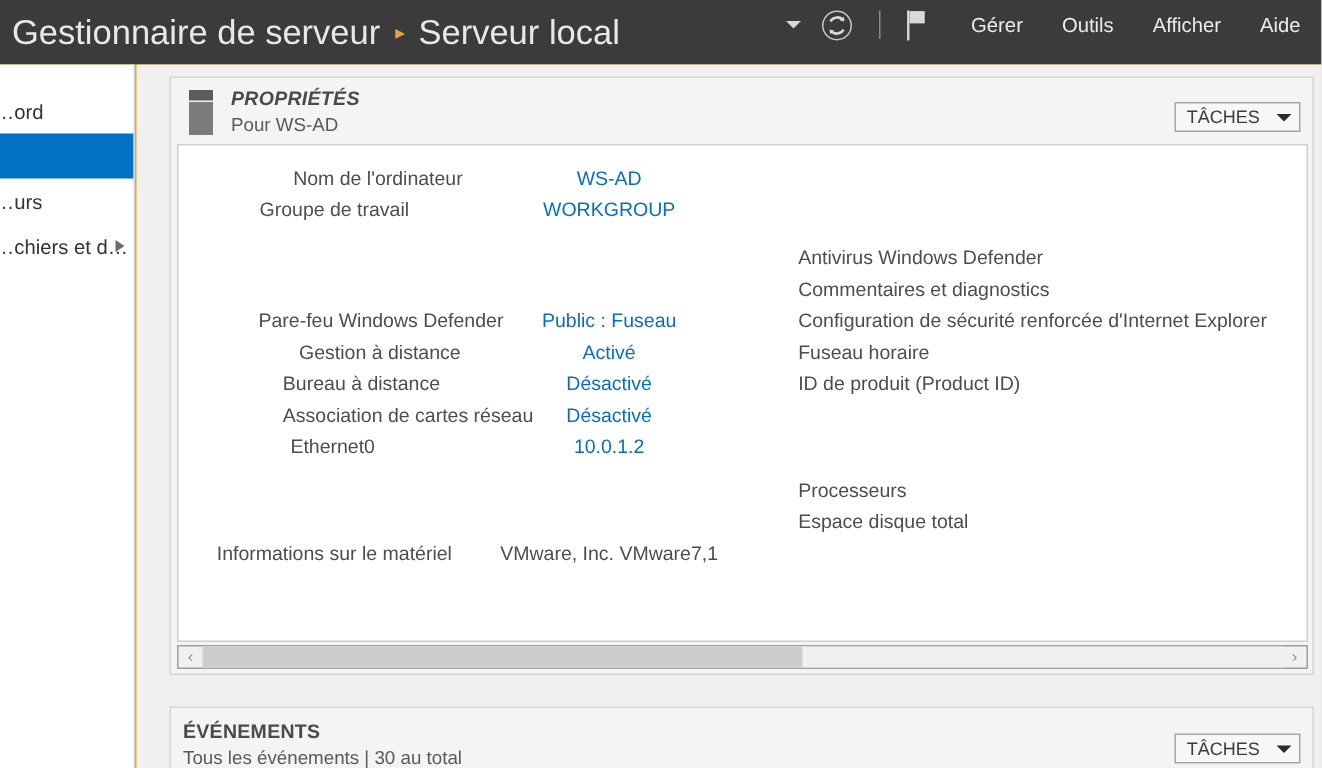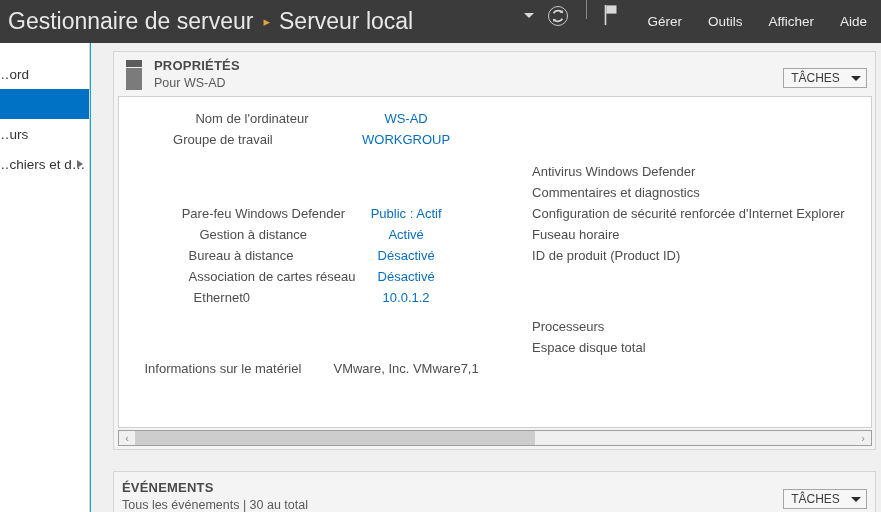--- a/index.html
+++ b/index.html
@@ -5,21 +5,21 @@
   * { box-sizing: border-box; margin: 0; padding: 0; }
   html, body {
     width: 881px; height: 512px;
     overflow: hidden;
     background: #ffffff;
     font-family: "Liberation Sans", sans-serif;
   }
   #app {
     position: relative;
     width: 881px; height: 512px;
-    background: #0ea5e9;
+    background: #eab308;
   }
 
   
   .topbar {
     position: absolute; left: 0; top: 0;
     width: 881px; height: 43px;
     background: #3b3b3b;
     display: flex; align-items: center;
   }
   .breadcrumb {
@@ -41,21 +41,21 @@
   }
   .bc-current {
     color: #e8e8e8;
     font-size: 23px;
     font-weight: 400;
   }
 
   .topbar-right {
     position: absolute; right: 0; top: 0;
     height: 33px;
-    display: flex; 
+    display: flex; align-items: center;
   }
   .caret-btn {
     width: 22px; height: 30px;
     display: flex; align-items: center; justify-content: center;
   }
   .caret-down {
     width: 0; height: 0;
     border-left: 5px solid transparent;
     border-right: 5px solid transparent;
     border-top: 5px solid #d8d8d8;
@@ -161,20 +161,21 @@
     background: #5c5c5c;
     border-bottom: 1px solid #f4f4f4;
   }
   .tile-head-text { display: flex; flex-direction: column; }
   .tile-title {
     font-size: 13px;
     font-weight: bold;
     color: #4a4a4a;
     letter-spacing: 0.2px;
     line-height: 17px;
+    font-style: italic;
   }
   .tile-sub {
     font-size: 12.5px;
     color: #5a5a5a;
     line-height: 17px;
     margin-top: 1px;
   }
   .tasks-btn {
     position: absolute;
     right: 8px; top: 16px;
@@ -399,21 +400,21 @@
                 <span class="k">Groupe de travail</span>
                 <span class="v">WORKGROUP</span>
               </div>
             </div>
 
             <div class="gap-a"></div>
 
             <div class="grp">
               <div class="row">
                 <span class="k">Pare-feu Windows Defender</span>
-                <span class="v">Public : Actif</span>
+                <span class="v">Public : Fuseau</span>
               </div>
               <div class="row">
                 <span class="k">Gestion à distance</span>
                 <span class="v">Activé</span>
               </div>
               <div class="row">
                 <span class="k">Bureau à distance</span>
                 <span class="v">Désactivé</span>
               </div>
               <div class="row">

